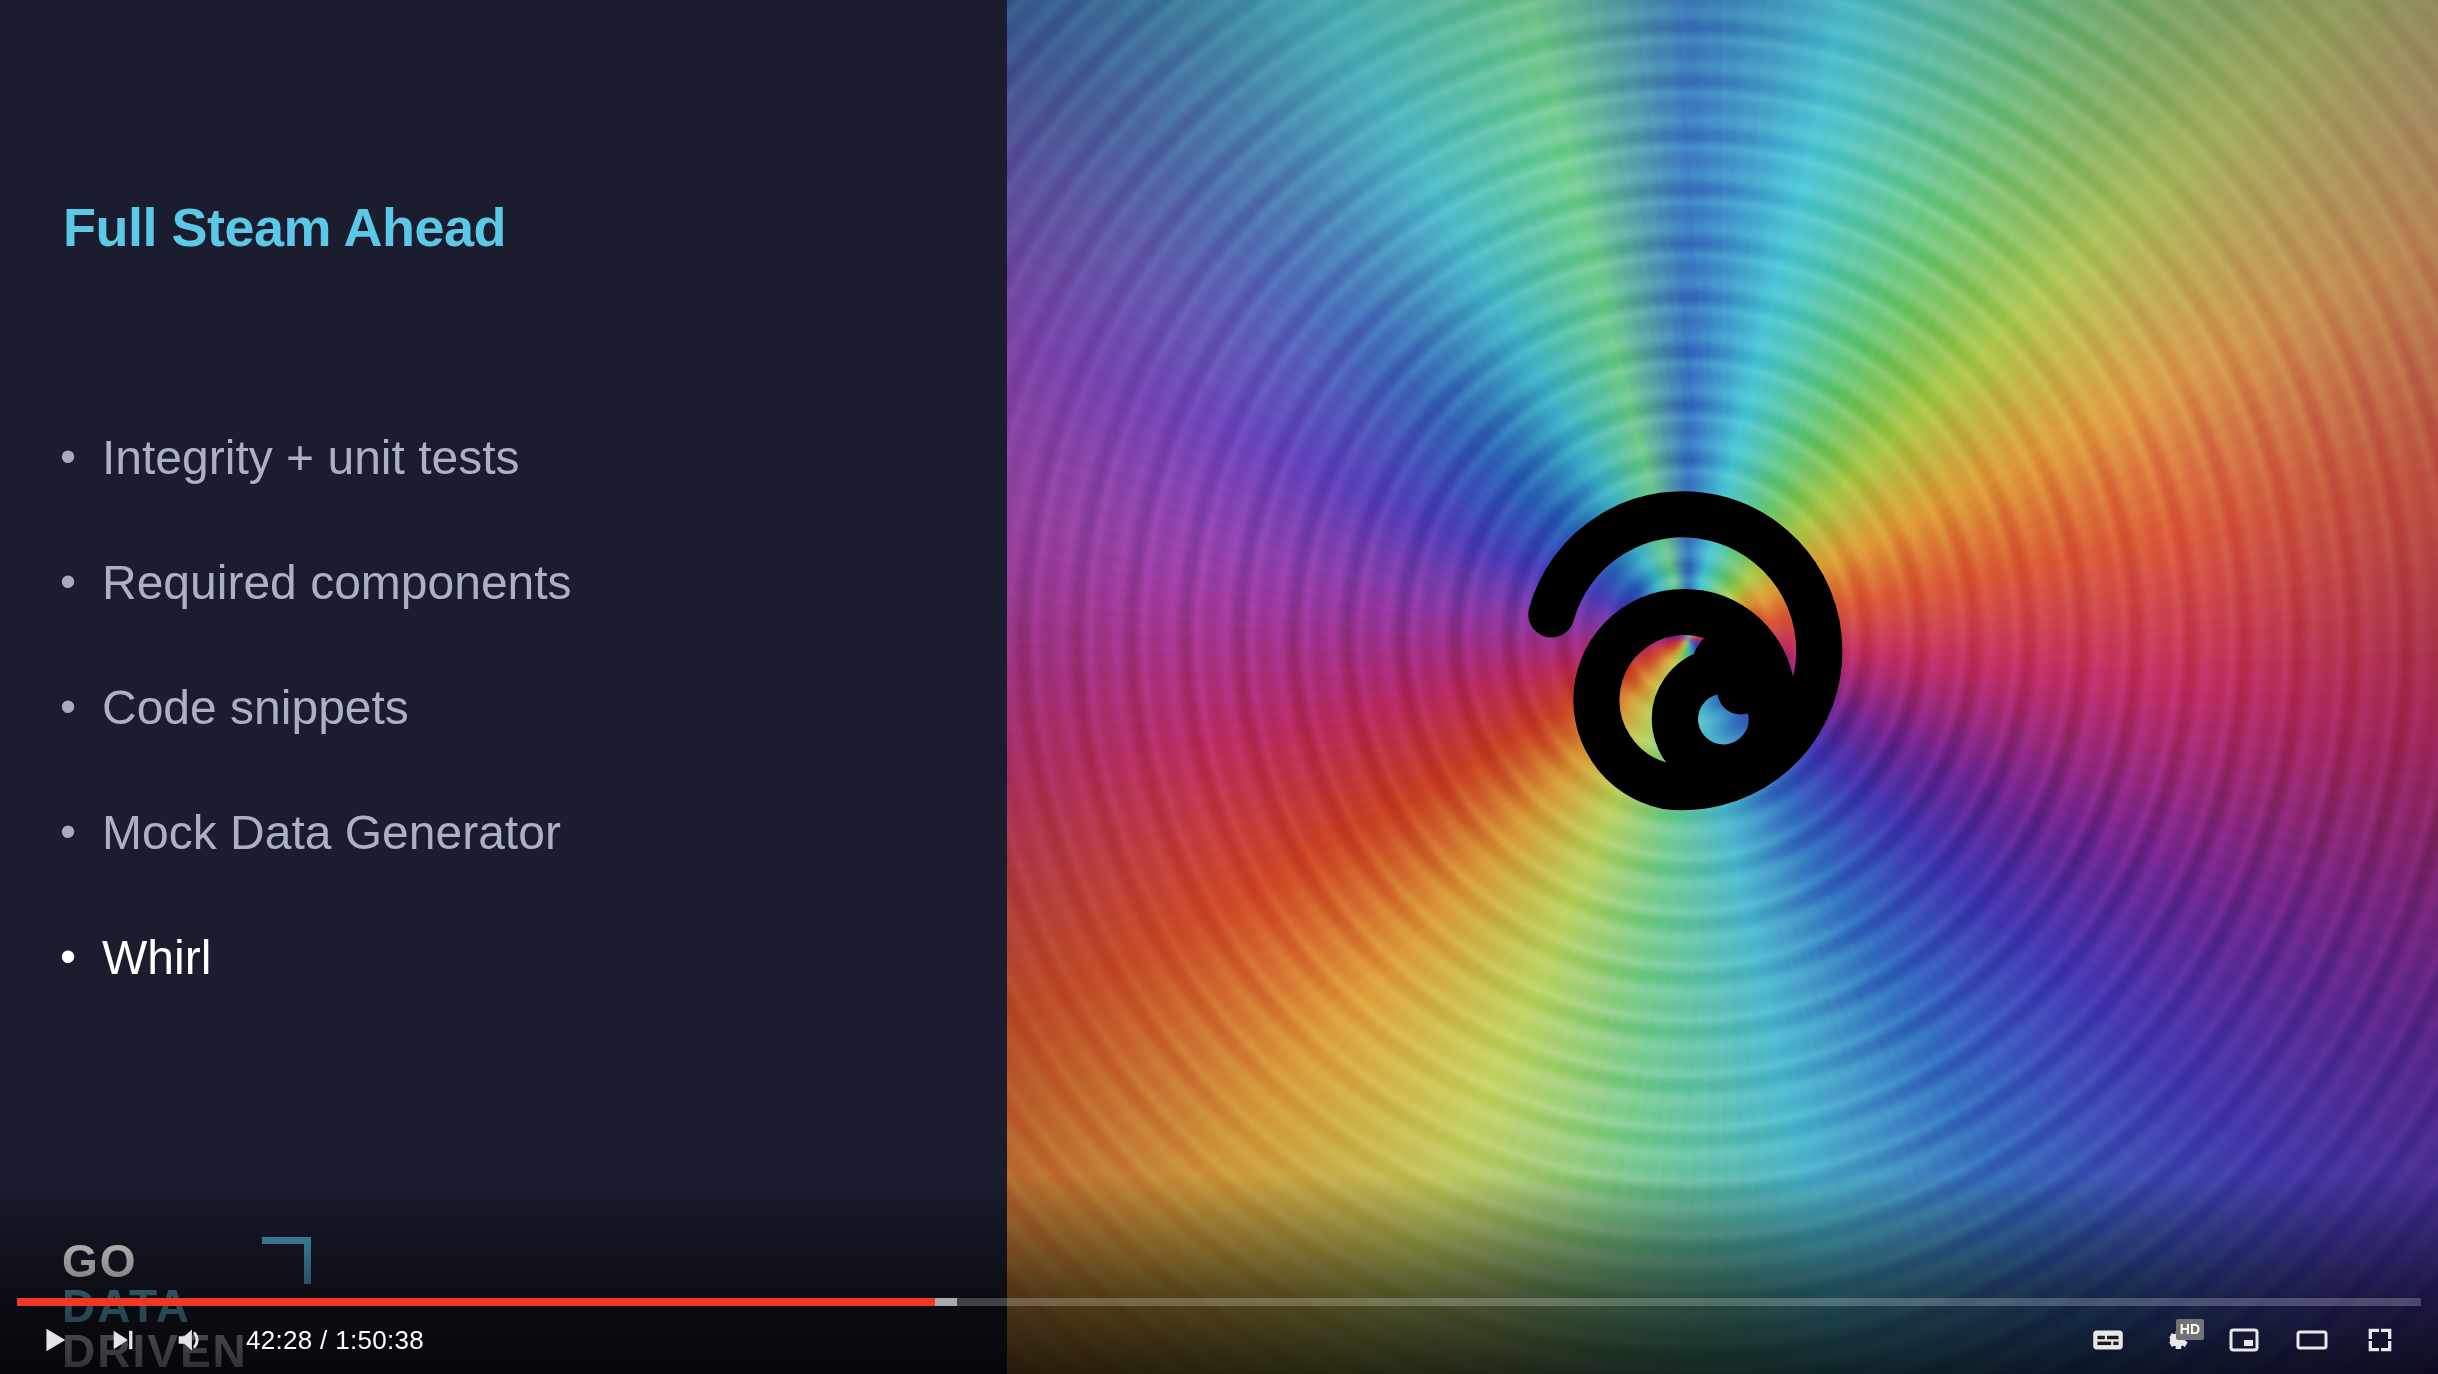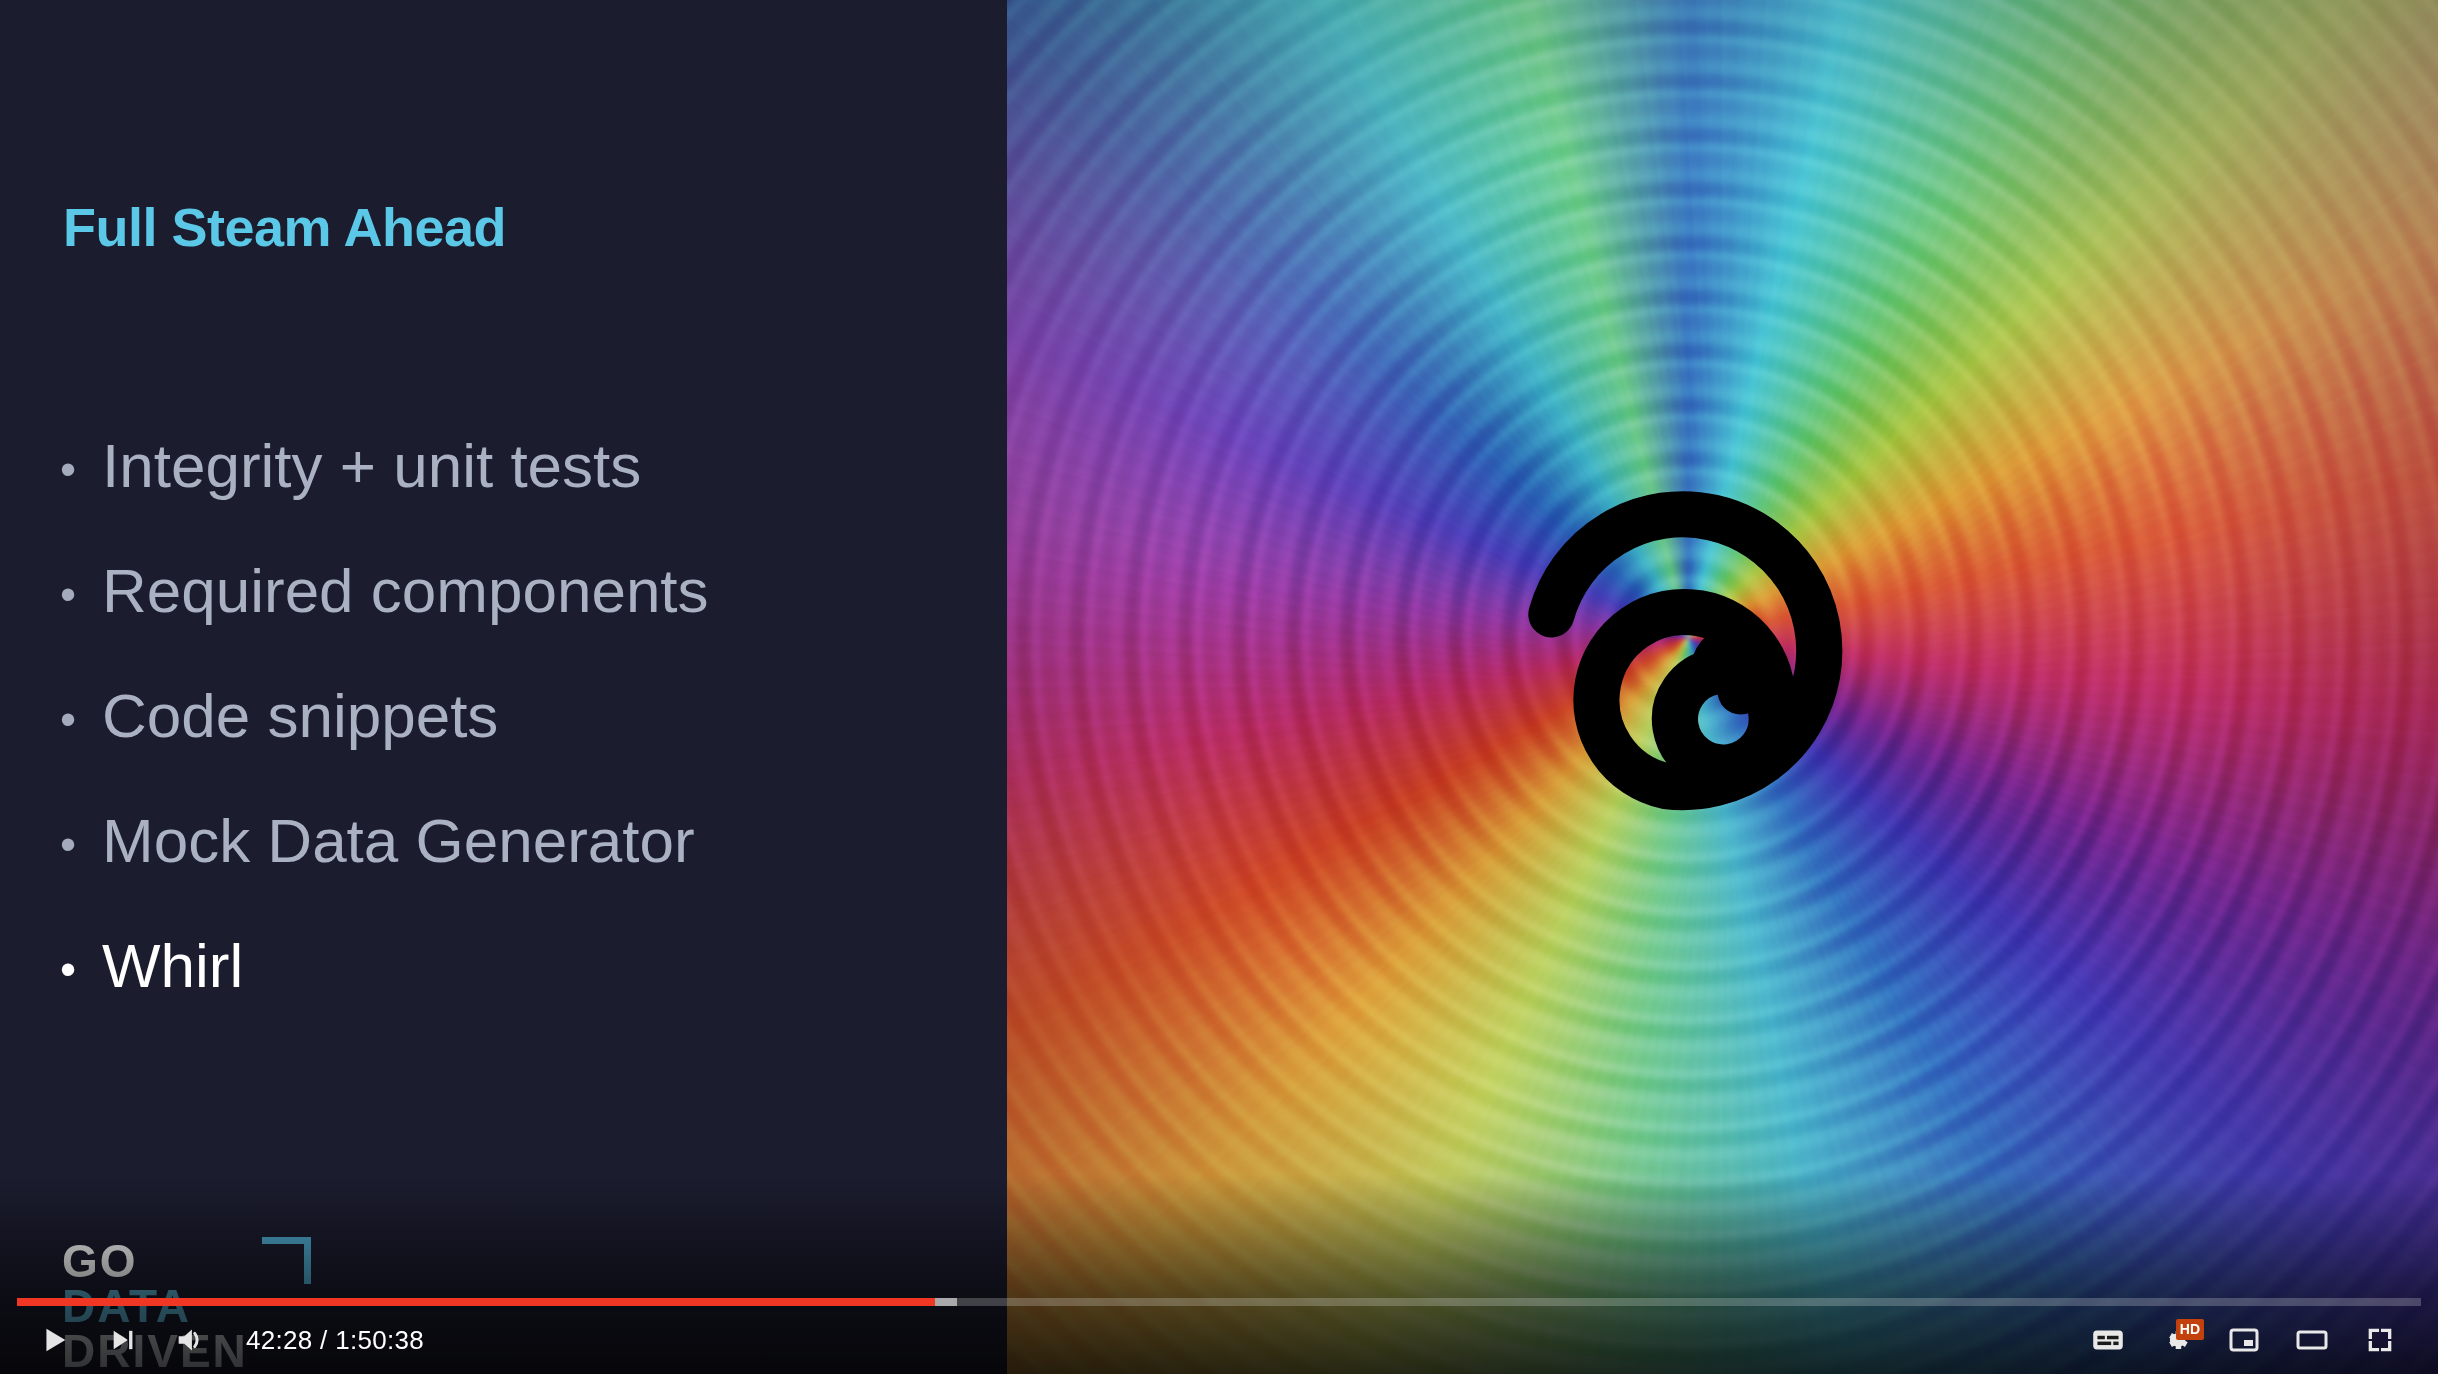--- a/index.html
+++ b/index.html
@@ -73,21 +73,21 @@
     width: 42px;
     flex: 0 0 42px;
     font-size: 46px;
     line-height: 1;
     color: #a3abbd;
     text-align: left;
     position: relative;
     top: -2px;
   }
   .bullet-text {
-    font-size: 62px;
+    font-size: 48px;
     color: #a9b1c2;
     white-space: nowrap;
     letter-spacing: 0px;
   }
   .bullet-row.highlight .bullet-dot { color: #ffffff; }
   .bullet-row.highlight .bullet-text {
     color: #ffffff;
     font-weight: normal;
   }
 
@@ -261,21 +261,21 @@
     font-size: 26px;
     padding: 0 16px 0 22px;
     white-space: nowrap;
     font-family: "Liberation Sans", sans-serif;
     letter-spacing: 0.3px;
   }
   #hd-badge {
     position: absolute;
     right: 6px;
     top: 13px;
-    background: #c2410c;
+    background: #737373;
     color: #ffffff;
     font-size: 14px;
     font-weight: bold;
     line-height: 1;
     padding: 3px 4px 4px 4px;
     border-radius: 2px;
     letter-spacing: 0px;
   }
 </style>
 </head>

